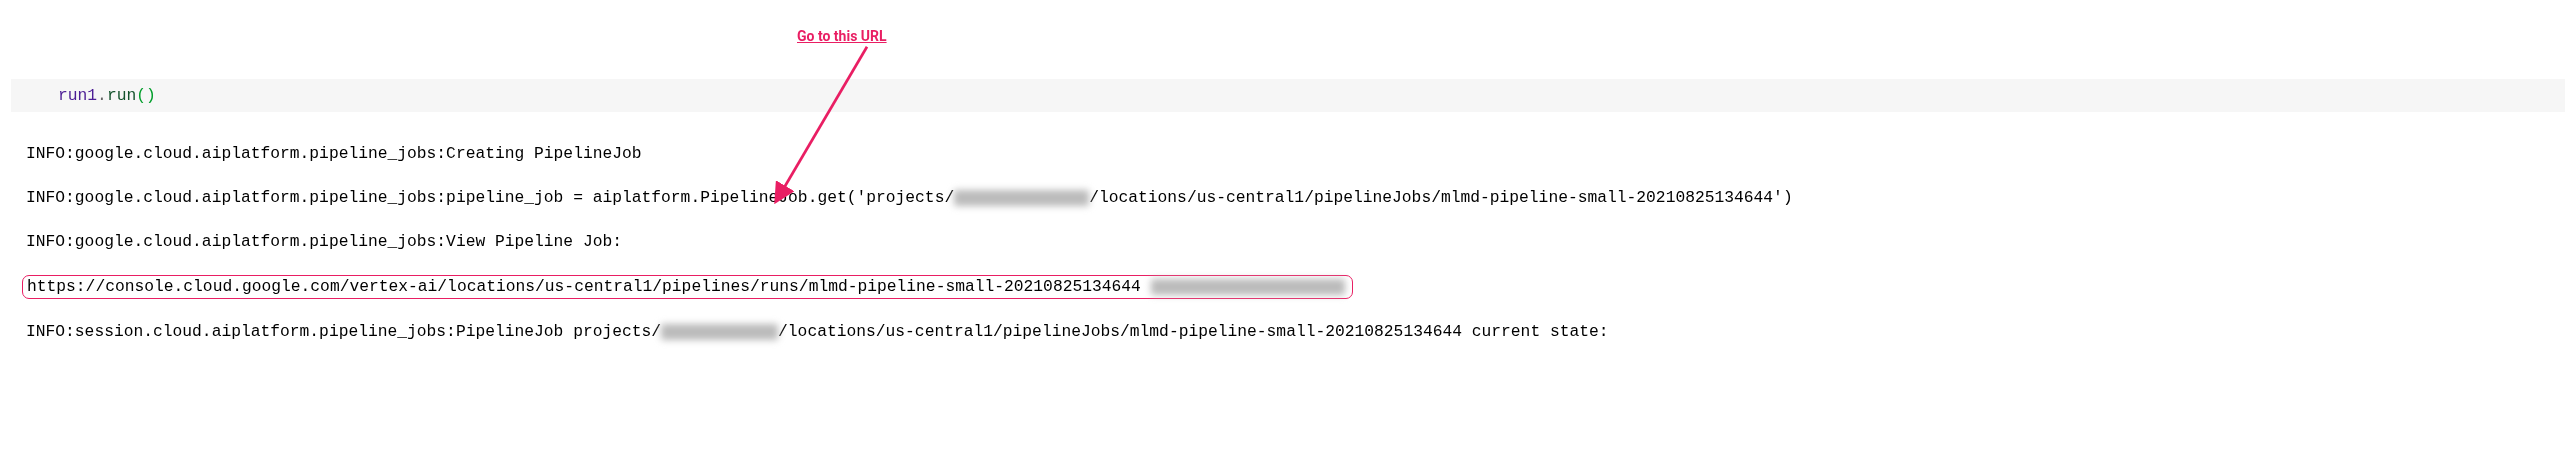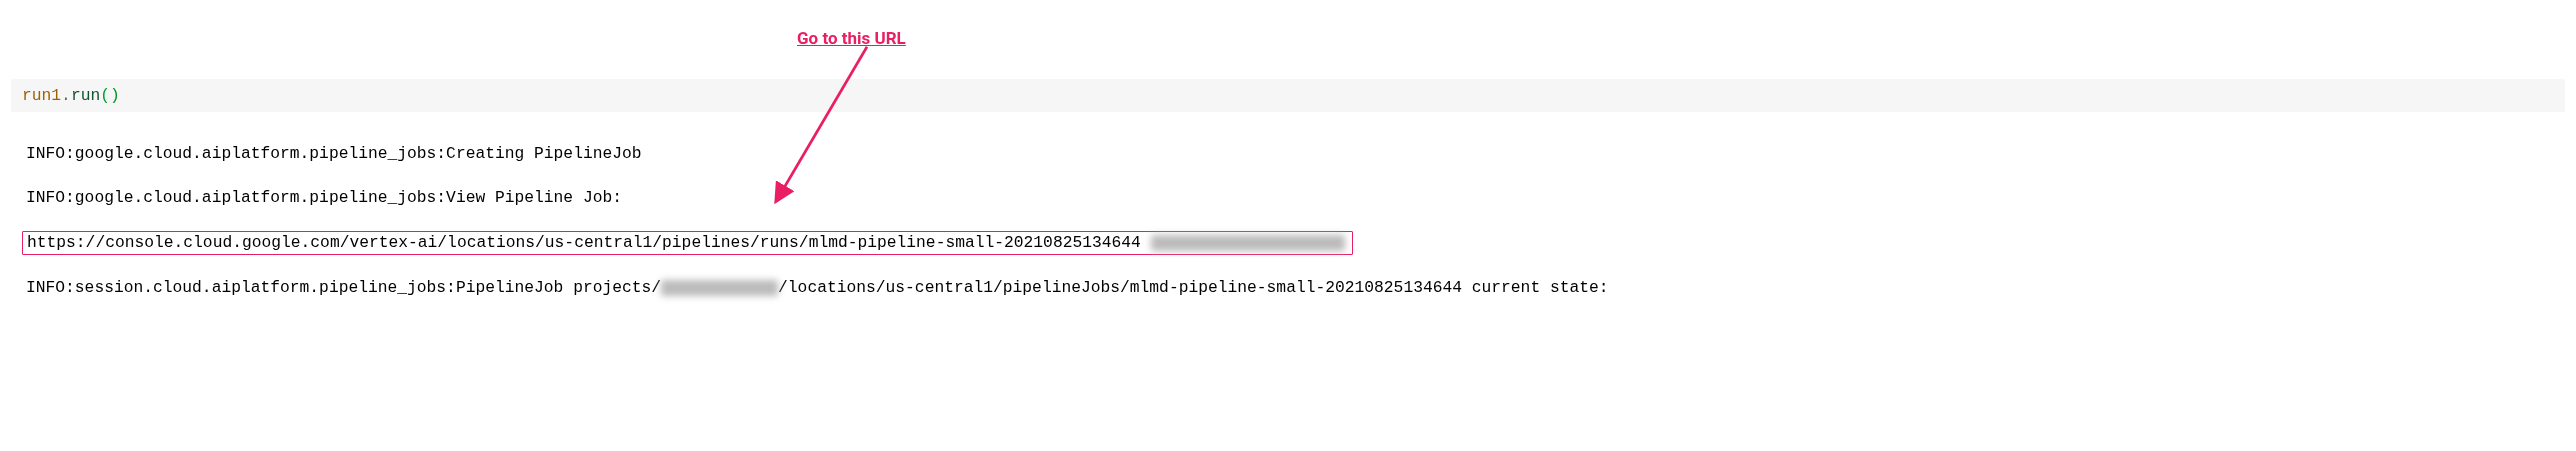--- a/index.html
+++ b/index.html
@@ -18,56 +18,56 @@
       height: 452px;
       padding-top: 7.2px;
     }
     .annotation {
       position: absolute;
       top: 27px;
       left: 797px;
       color: #e91e63;
       font-family: -apple-system, BlinkMacSystemFont, "Segoe UI", Roboto, sans-serif;
       font-weight: 700;
-      font-size: 17px;
+      font-size: 14px;
       text-decoration: underline;
     }
     .arrow-svg {
       position: absolute;
       top: 43px;
       left: 768px;
       width: 126px;
       height: 164px;
       pointer-events: none;
     }
     .code-cell {
       background: #f6f6f6;
       padding: 5.4px 11px;
       margin: 72px 11px 5.4px 11px;
       font-family: Menlo, Monaco, "Courier New", monospace;
     }
-    .tok-obj { color: #a16207; }
+    .tok-obj { color: #4c1d95; margin-left: 36px; }
     .tok-dot { color: #666666; }
     .tok-method { color: #14532d; }
     .tok-paren-open { color: #009e2a; }
     .tok-paren-close { color: #009e2a; }
     .output {
       padding: 3.6px 11px 0 11px;
       white-space: pre;
       font-family: Menlo, Monaco, "Courier New", monospace;
       color: #000000;
     }
     .output-line {
       display: block;
       margin-left: 15px;
     }
     .url-circle {
       display: inline-block;
       border: 1.8px solid #e91e63;
-      border-radius: 1px;
+      border-radius: 7px;
       padding: 0 7.2px 0 3.6px;
       margin-left: -3.6px;
       text-align: center;
     }
     .blur {
       display: inline-block;
       filter: blur(3.6px);
       background: #bbbbbb;
       color: transparent;
       user-select: none;
@@ -92,18 +92,19 @@
   </defs>
   <line x1="110" y1="4" x2="10" y2="174" stroke="#e91e63" stroke-width="3" marker-end="url(#arrowhead)"></line>
 </svg>
 
 <div class="code-cell">
   <span class="tok-obj">run1</span><span class="tok-dot">.</span><span class="tok-method">run</span><span class="tok-paren-open">(</span><span class="tok-paren-close">)</span>
 </div>
 
 <div class="output">
 <span class="output-line">INFO:google.cloud.aiplatform.pipeline_jobs:Creating PipelineJob</span>
+<span class="output-line"><span>INFO:google.cloud.aiplatform.pipeline_jobs:pipeline_job = aiplatform.PipelineJob.get('projects/</span><span class="blur blur-w2">xxxxxxxxxxxxxx</span><span>/locations/us-central1/pipelineJobs/mlmd-pipeline-small-20210825134644')</span></span>
 <span class="output-line">INFO:google.cloud.aiplatform.pipeline_jobs:View Pipeline Job:</span>
 <span class="output-line"><span class="url-circle"><span>https://console.cloud.google.com/vertex-ai/locations/us-central1/pipelines/runs/mlmd-pipeline-small-20210825134644</span> <span class="blur blur-w3">xxxxxxxxxxxxxxxxxxxx</span></span></span>
 <span class="output-line"><span>INFO:session.cloud.aiplatform.pipeline_jobs:PipelineJob projects/</span><span class="blur blur-w1">xxxxxxxxxxxx</span><span>/locations/us-central1/pipelineJobs/mlmd-pipeline-small-20210825134644 current state:</span></span>
 
 </div>
 
 
 </body></html>

